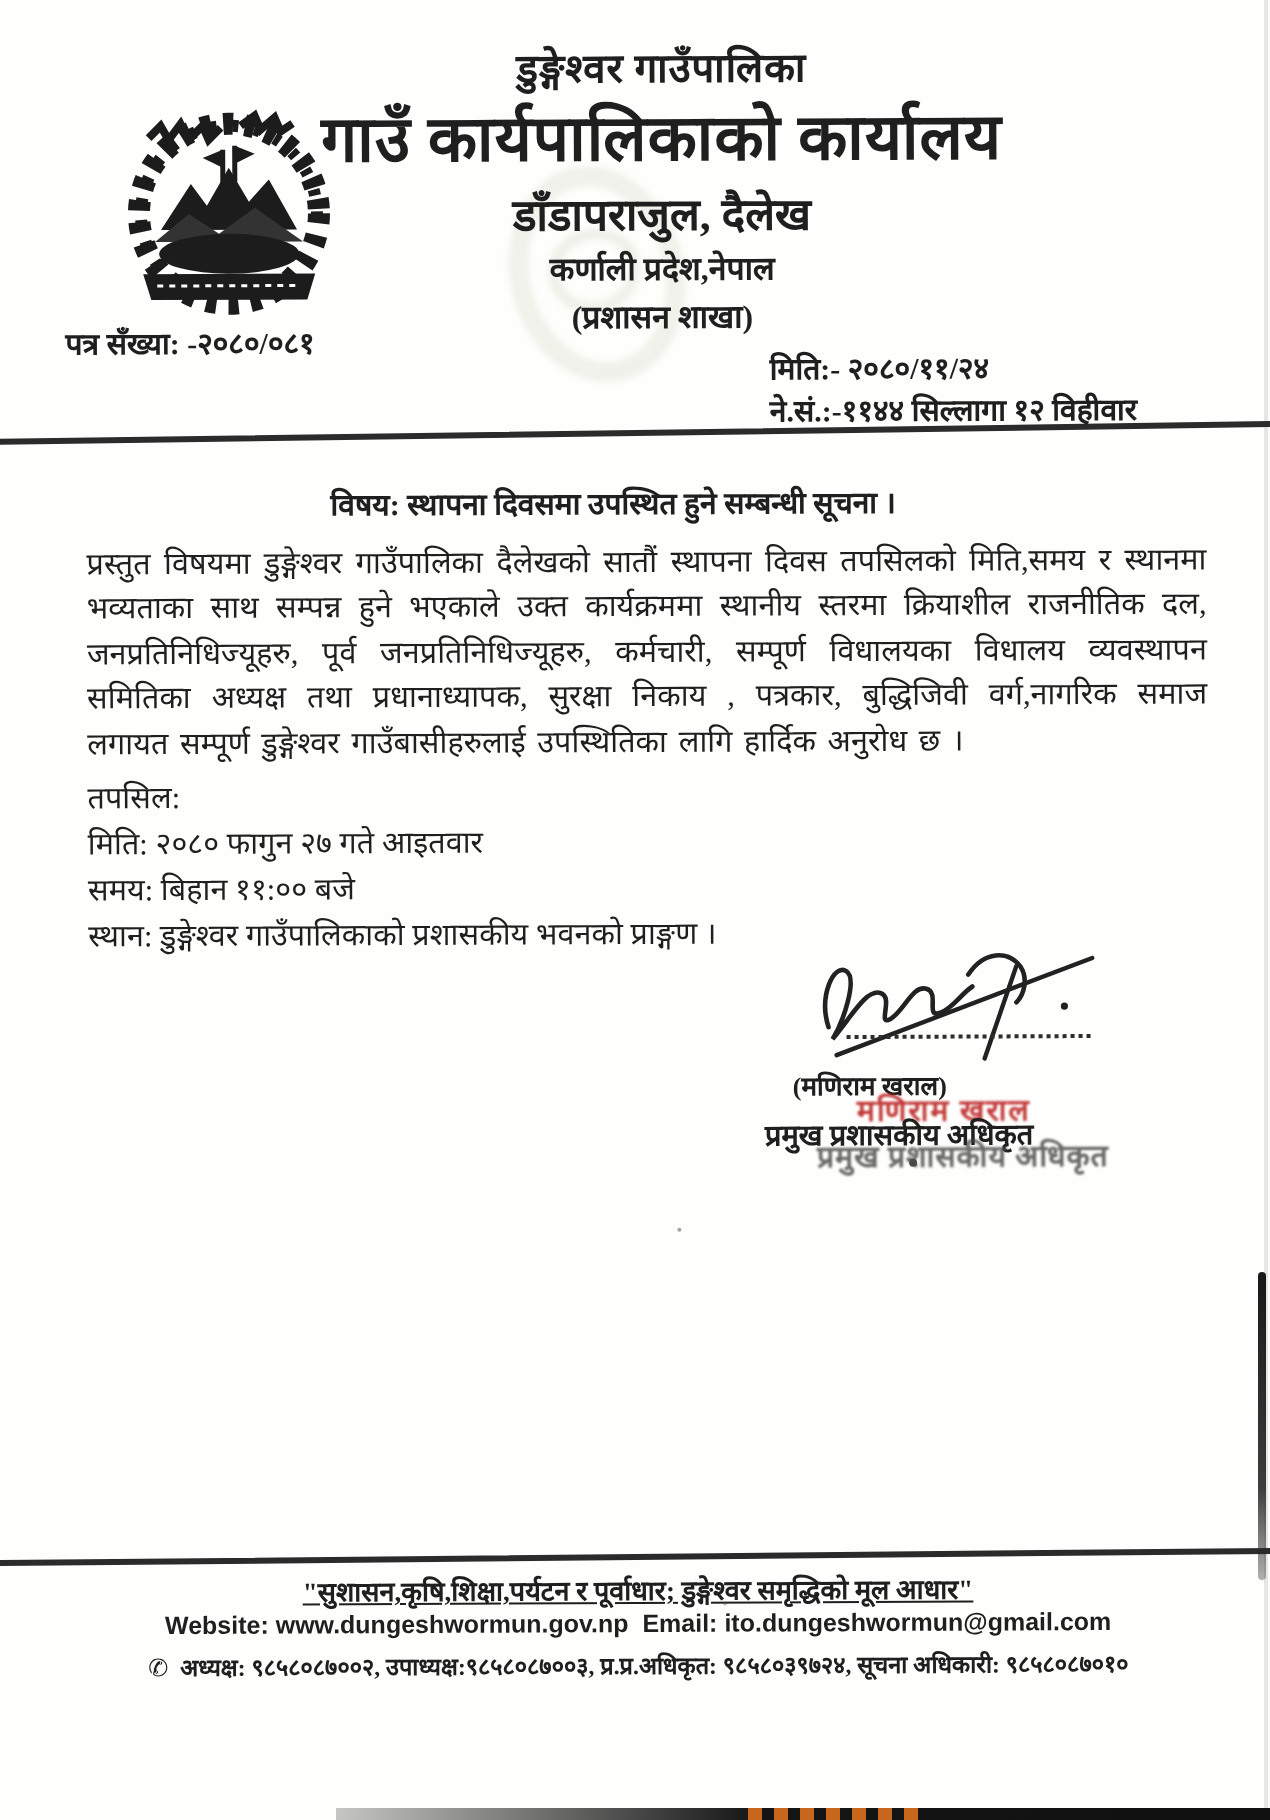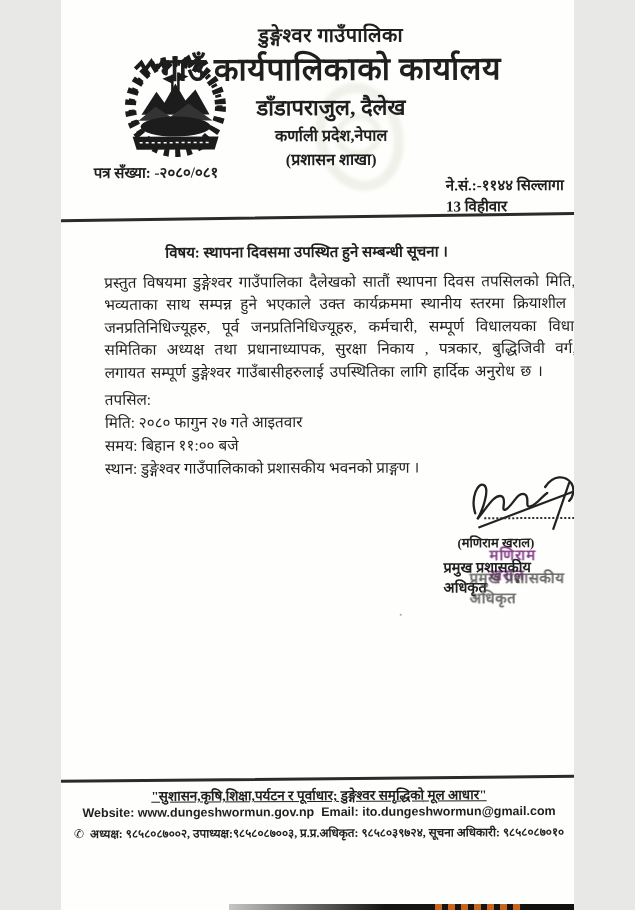--- a/index.html
+++ b/index.html
@@ -1,17 +1,17 @@
 <!DOCTYPE html>
 <html><head>
 <meta charset="utf-8">
 <style>
   html,body{margin:0;padding:0;background:#e8e8e6;}
   .page{
-    position:relative;width:513px;height:910px;margin:0 auto;
+    position:relative;width:635px;height:910px;margin:0 auto;
     background:#fefefc;overflow:hidden;
     font-family:"Liberation Serif","DejaVu Serif",serif;
     color:#1f1f1f;
   }
   .tilt{position:absolute;inset:0;transform:rotate(-0.25deg);}
   
   .emblem{position:absolute;left:56px;top:50px;width:120px;height:114px;}
   .head-center{position:absolute;left:30px;right:0;top:24px;text-align:center;line-height:1.1;}
   .muni{font-size:20px;font-weight:600;letter-spacing:.5px;}
   .office{font-size:32px;font-weight:700;margin-top:6px;letter-spacing:.5px;}
@@ -36,21 +36,21 @@
   .body-par{
     position:absolute;left:44px;width:560px;top:271px;
     font-size:15.3px;line-height:22.4px;text-align:justify;font-weight:500;
     word-spacing:2px;
   }
   .schedule{position:absolute;left:44px;top:387px;font-size:15.3px;line-height:23px;font-weight:500;}
   
   .sig-svg{position:absolute;left:400px;top:468px;width:155px;height:64px;}
   .sig-dots{position:absolute;left:423px;top:518px;width:122px;border-bottom:2.5px dotted #2d2d2d;}
   .sig-name{position:absolute;left:396px;top:534px;font-size:13px;font-weight:600;}
-  .sig-name-stamp{position:absolute;left:428px;top:545px;font-size:15px;font-weight:700;color:#701a75;opacity:.85;filter:blur(.4px);letter-spacing:1px;}
+  .sig-name-stamp{position:absolute;left:428px;top:545px;font-size:15px;font-weight:700;color:#b91c1c;opacity:.85;filter:blur(.4px);letter-spacing:1px;}
   .sig-title{position:absolute;left:382px;top:557px;font-size:14.5px;font-weight:600;}
   .sig-title-stamp{position:absolute;left:408px;top:568px;font-size:15px;font-weight:700;color:#444;opacity:.8;filter:blur(.5px);letter-spacing:.5px;}
   
   .rule-bottom{position:absolute;left:-4px;top:777px;width:644px;height:3px;background:#2b2b2b;transform:rotate(-0.3deg);border-radius:2px;}
   .slogan{position:absolute;left:0;right:0;top:786px;text-align:center;font-size:13.5px;font-weight:700;}
   .slogan span{text-decoration:underline;}
   .weblines{position:absolute;left:0;right:0;top:805px;text-align:center;font-size:12.5px;font-weight:700;
             font-family:"Liberation Sans","DejaVu Sans",sans-serif;}
   .weblines .lnk{}
   .phoneline{position:absolute;left:0;right:0;top:824px;text-align:center;font-size:11.8px;font-weight:600;}
@@ -95,21 +95,22 @@
       <div class="office">गाउँ कार्यपालिकाको कार्यालय</div>
       <div class="addr">डाँडापराजुल, दैलेख</div>
       <div class="prov">कर्णाली प्रदेश,नेपाल</div>
       <div class="branch">(प्रशासन शाखा)</div>
     </div>
 
     <div class="meta-left">
       <div>पत्र सँख्या: -२०८०/०८१</div>
     </div>
     <div class="meta-right">
-      <div>ने.सं.:-११४४ सिल्लागा 13 विहीवार</div>
+      <div>मिति:- २०८०/११/२४</div>
+      <div>ने.सं.:-११४४ सिल्लागा १२ विहीवार</div>
     </div>
 
     <div class="rule-top"></div>
 
     <div class="subject">विषय: स्थापना दिवसमा उपस्थित हुने सम्बन्धी सूचना ।</div>
 
     <div class="body-par">प्रस्तुत विषयमा डुङ्गेश्वर गाउँपालिका दैलेखको सातौं स्थापना दिवस तपसिलको मिति,समय र स्थानमा भव्यताका साथ सम्पन्न हुने भएकाले उक्त कार्यक्रममा स्थानीय स्तरमा क्रियाशील राजनीतिक दल, जनप्रतिनिधिज्यूहरु, पूर्व जनप्रतिनिधिज्यूहरु, कर्मचारी, सम्पूर्ण विधालयका विधालय व्यवस्थापन समितिका अध्यक्ष तथा प्रधानाध्यापक, सुरक्षा निकाय , पत्रकार, बुद्धिजिवी वर्ग,नागरिक समाज लगायत सम्पूर्ण डुङ्गेश्वर गाउँबासीहरुलाई उपस्थितिका लागि हार्दिक अनुरोध छ ।</div>
 
     <div class="schedule">
       <div>तपसिल:</div>

